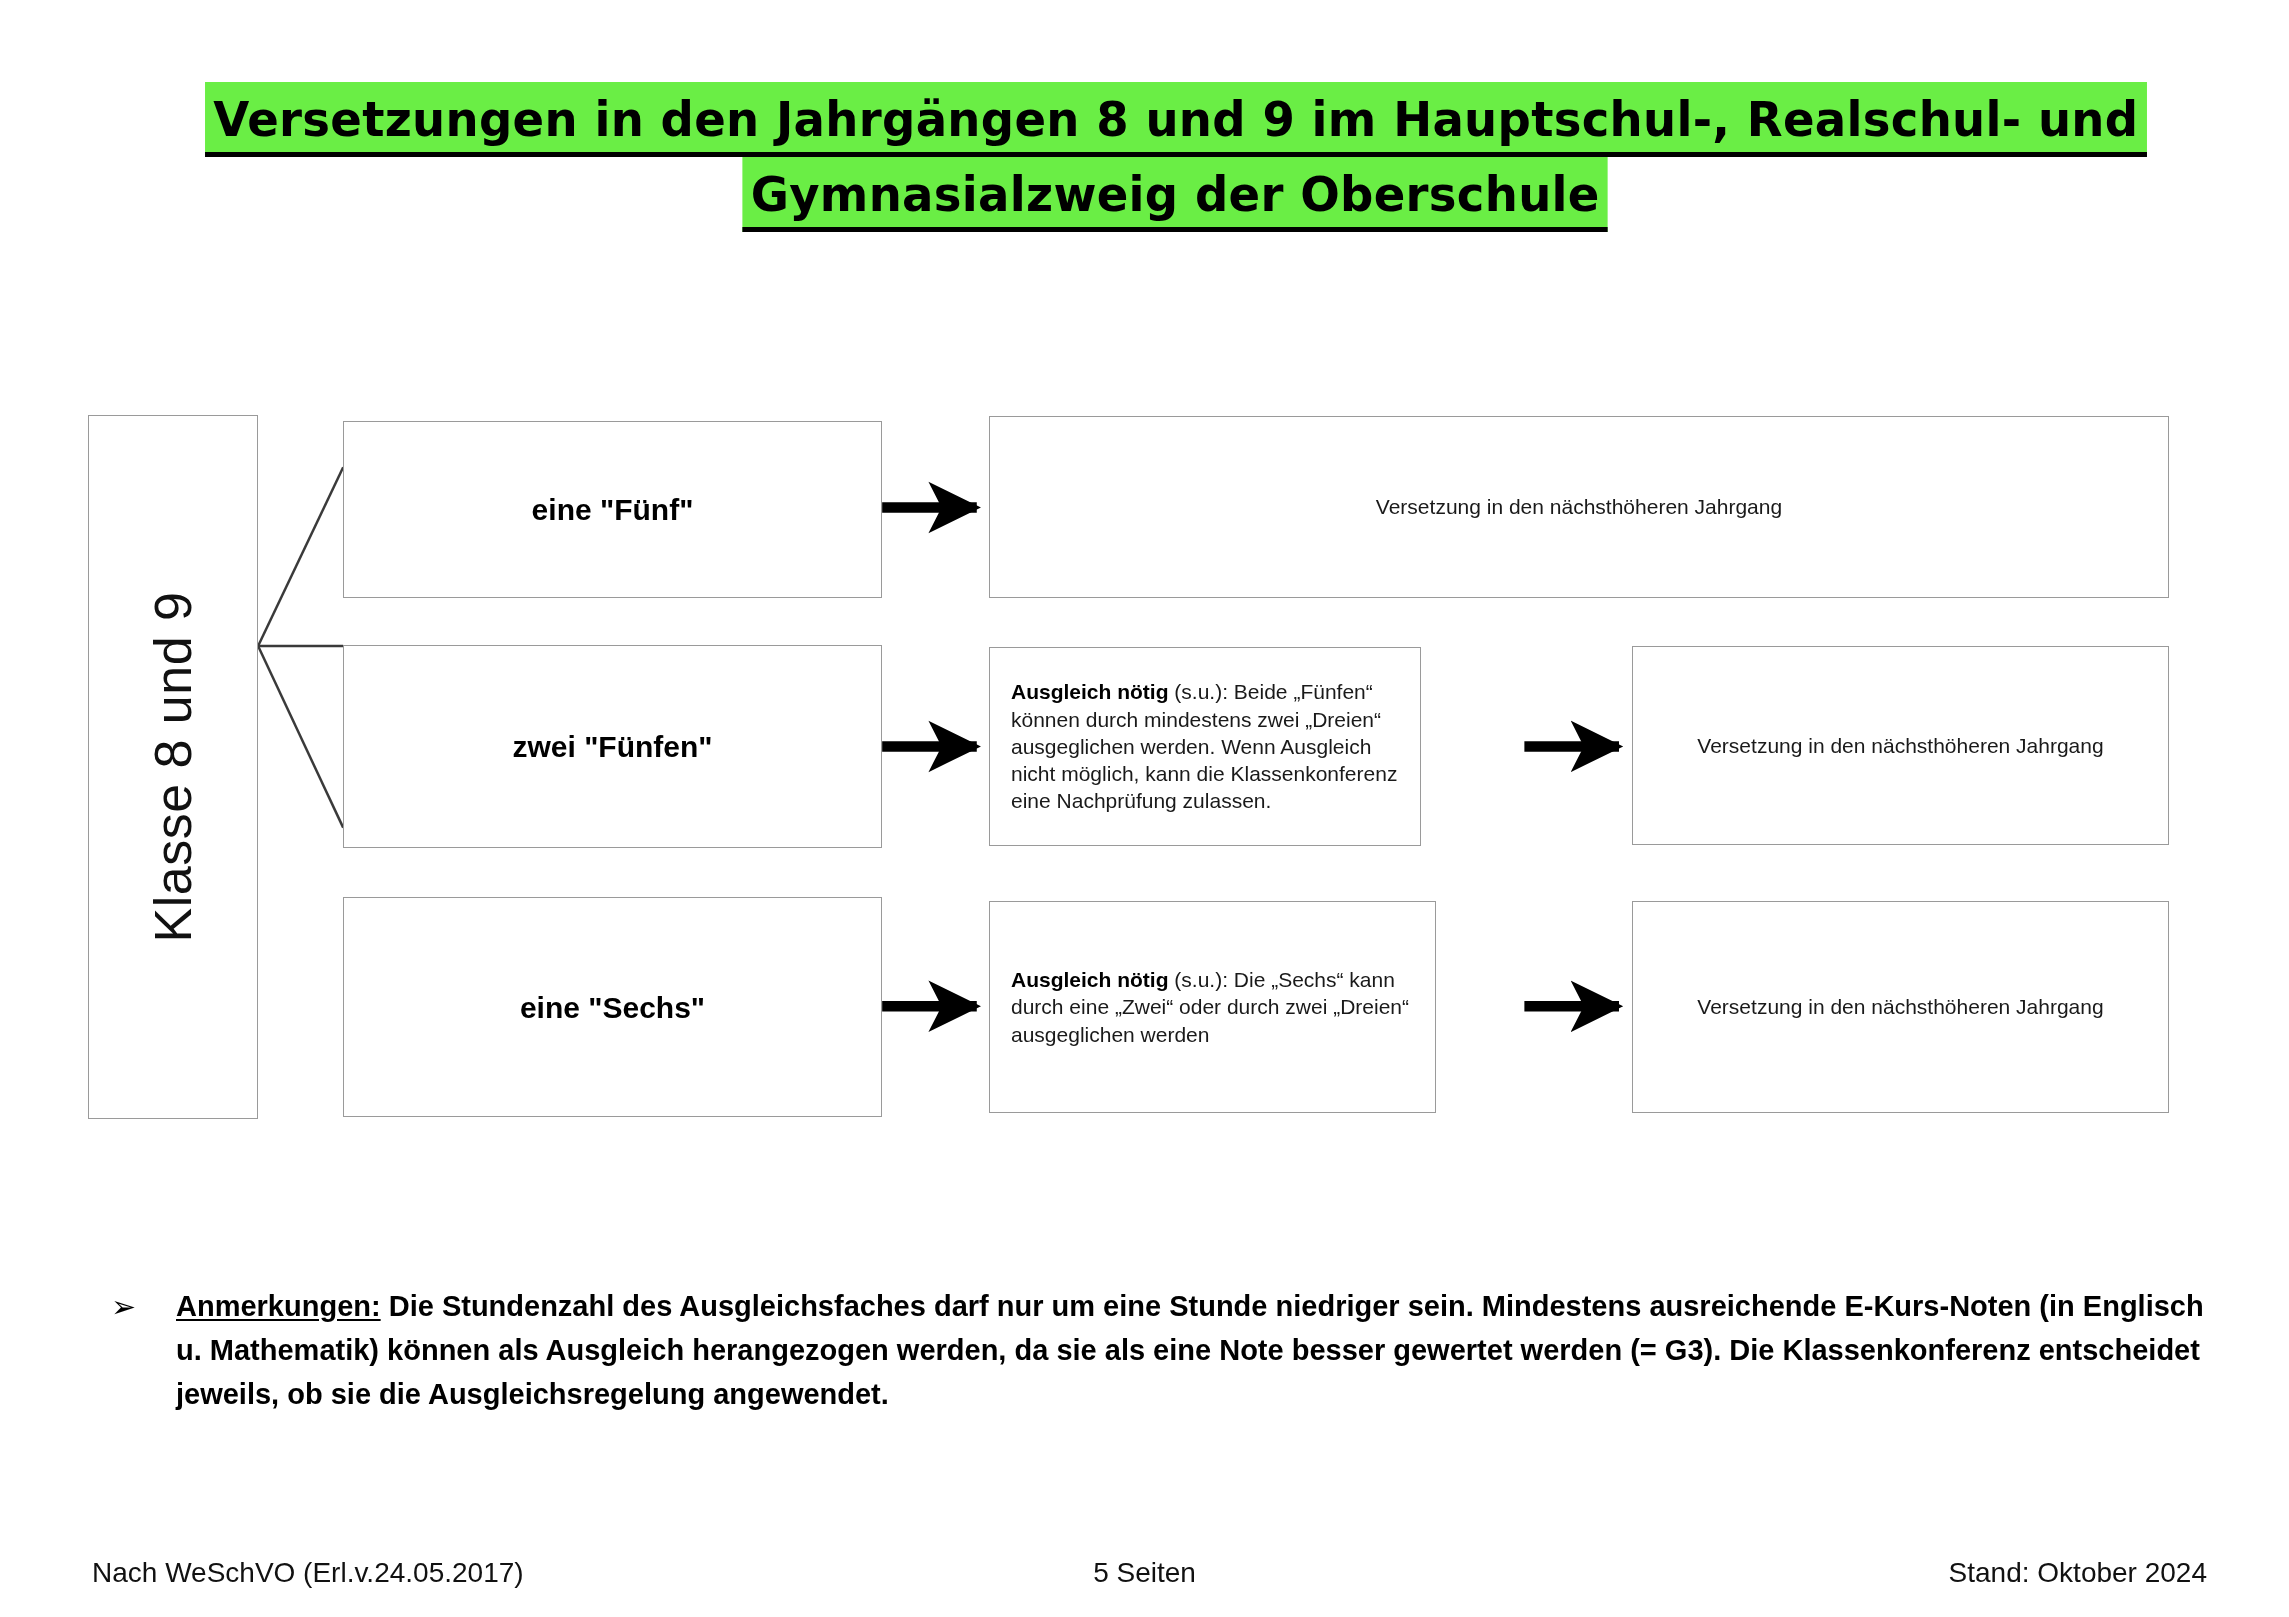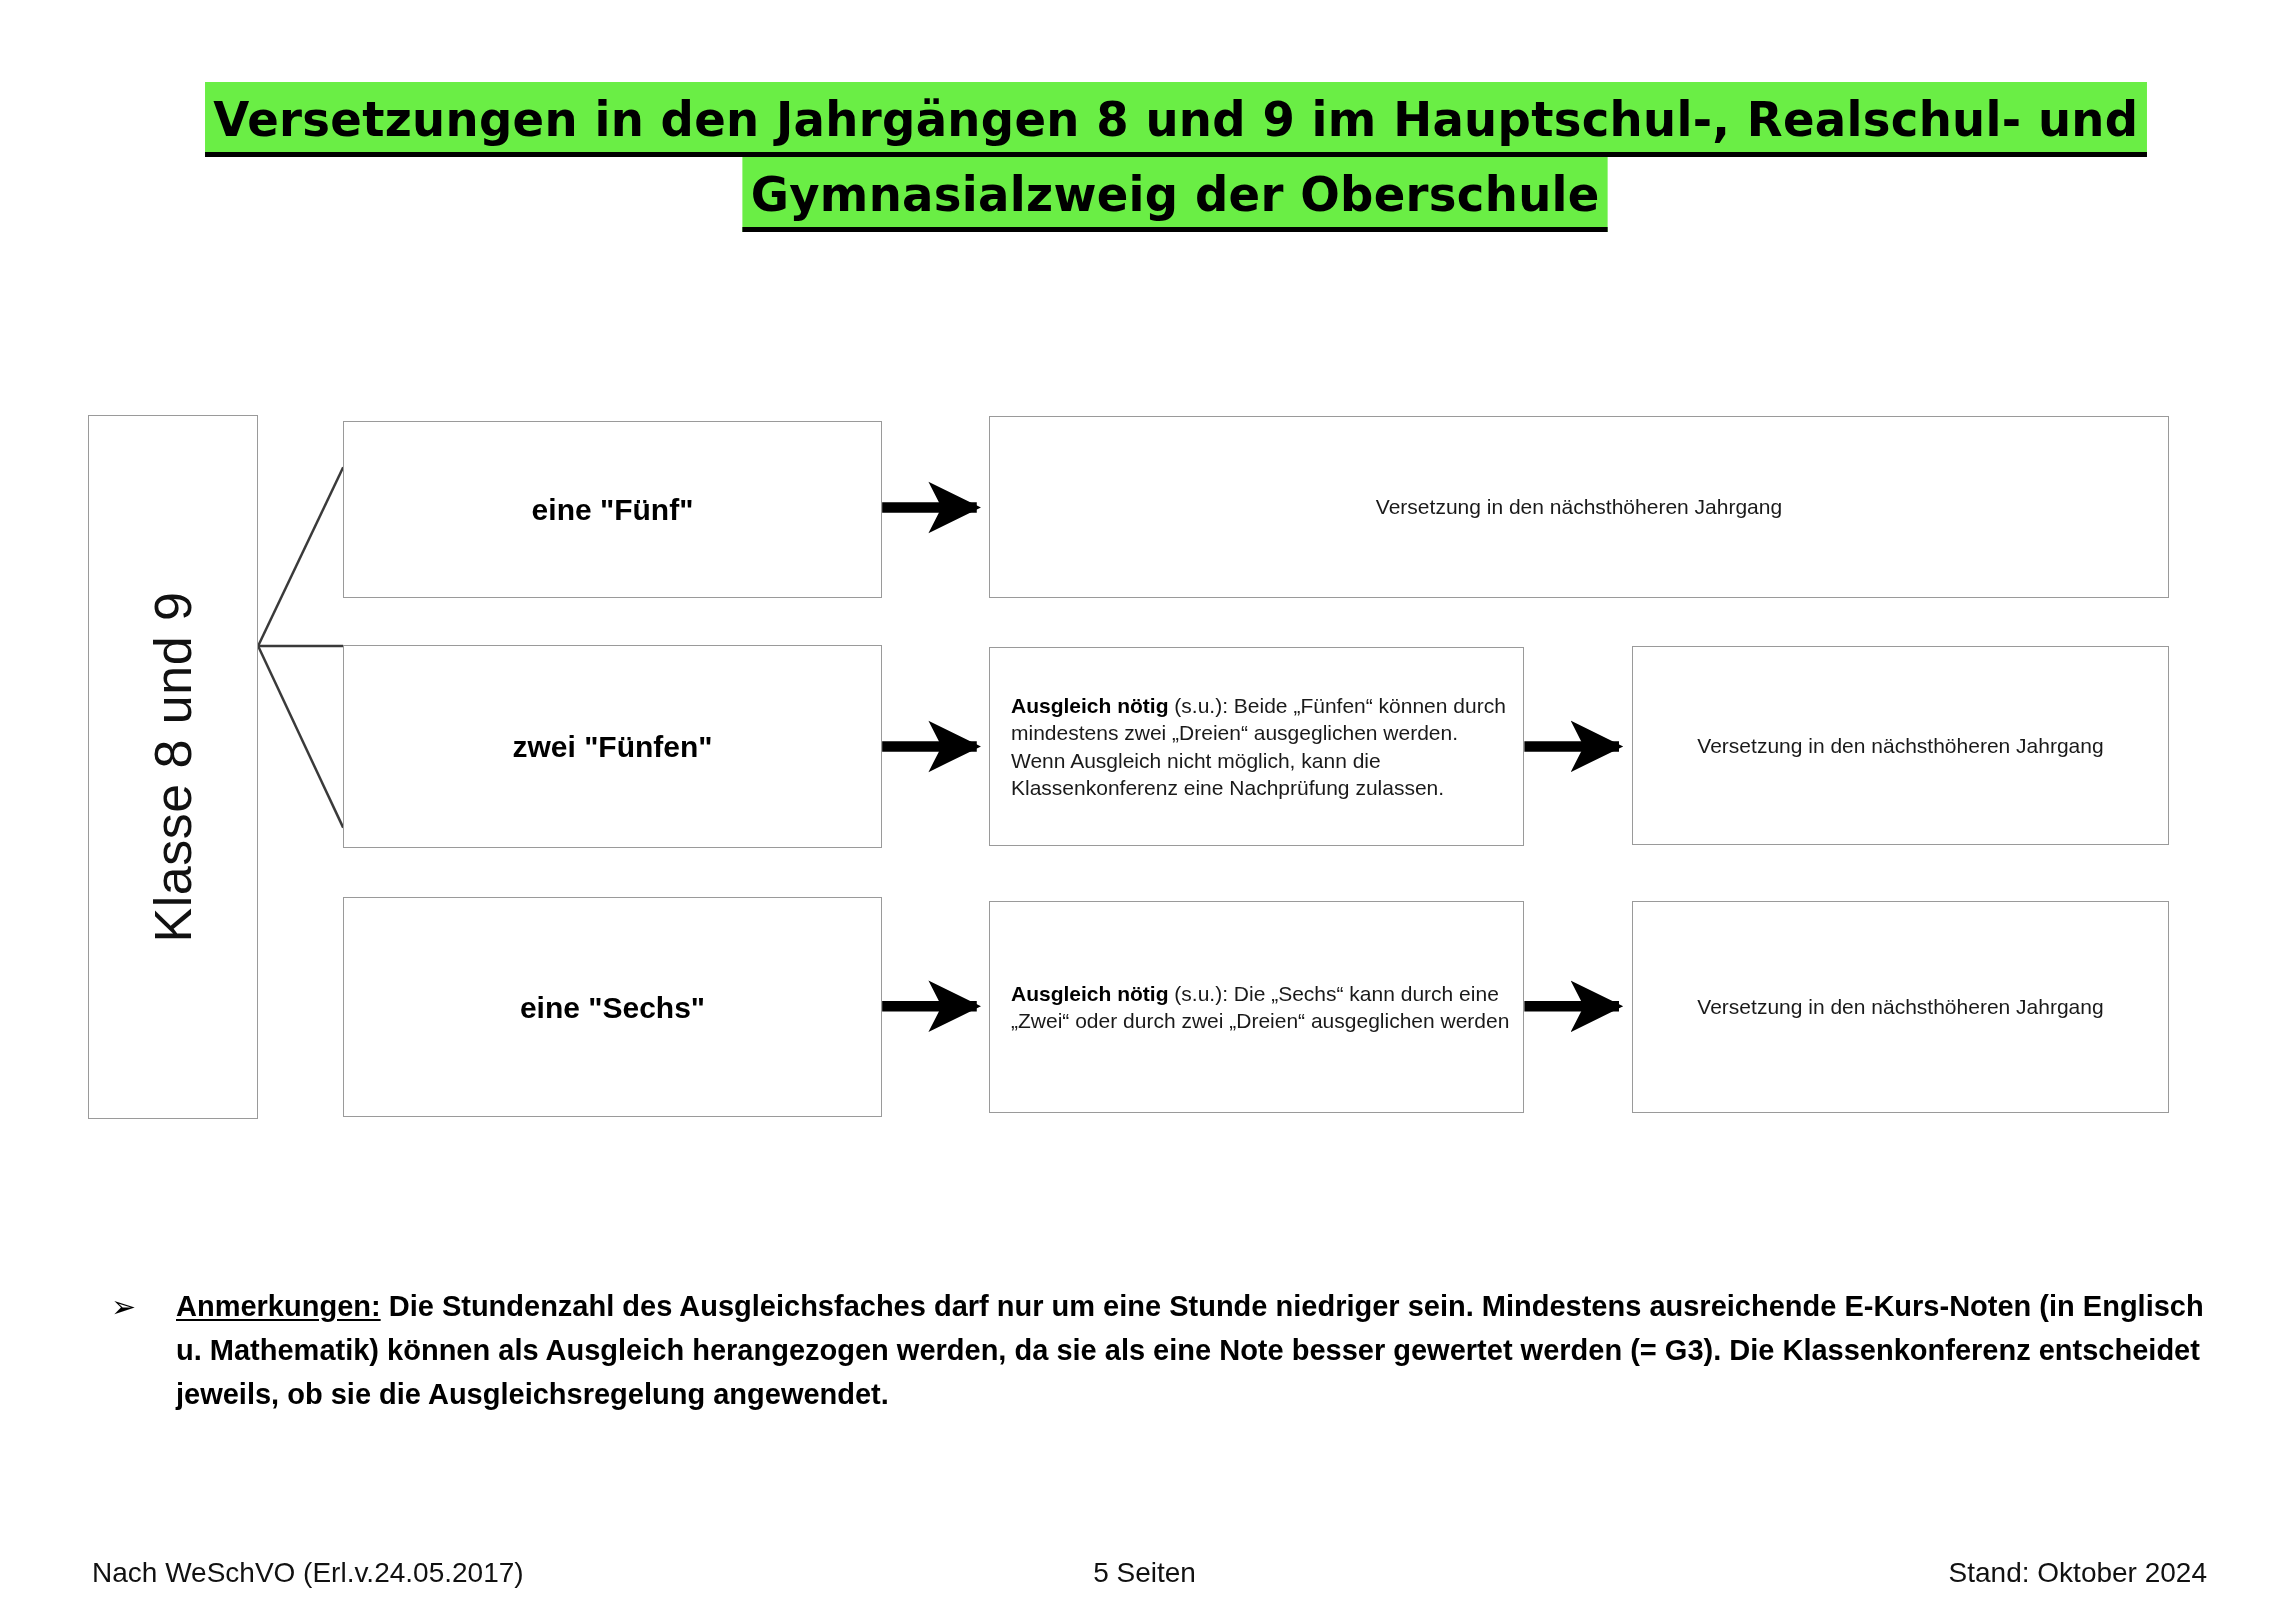--- a/index.html
+++ b/index.html
@@ -110,26 +110,26 @@
     color: #111111;
     letter-spacing: 0.5px;
   }
 
   
   #box-r1-c1 { left: 343px;  top: 421px;  width: 539px;  height: 177px; }
   #box-r1-c3 { left: 989px; top: 416px;  width: 1180px; height: 182px; }
 
   
   #box-r2-c1 { left: 343px;  top: 645px;  width: 539px;  height: 203px; }
-  #box-r2-c2 { left: 989px; top: 647px;  width: 535px;  height: 199px; }
+  #box-r2-c2 { left: 989px; top: 647px;  width: 432px;  height: 199px; }
   #box-r2-c3 { left: 1632px; top: 646px;  width: 537px;  height: 199px; }
 
   
   #box-r3-c1 { left: 343px;  top: 897px;  width: 539px;  height: 220px; }
-  #box-r3-c2 { left: 989px; top: 901px;  width: 535px;  height: 212px; }
+  #box-r3-c2 { left: 989px; top: 901px;  width: 447px;  height: 212px; }
   #box-r3-c3 { left: 1632px; top: 901px;  width: 537px;  height: 212px; }
 
   
   #annotation {
     position: absolute;
     left: 111px;
     top: 1284px;
     width: 2108px;
     display: flex;
     align-items: flex-start;

